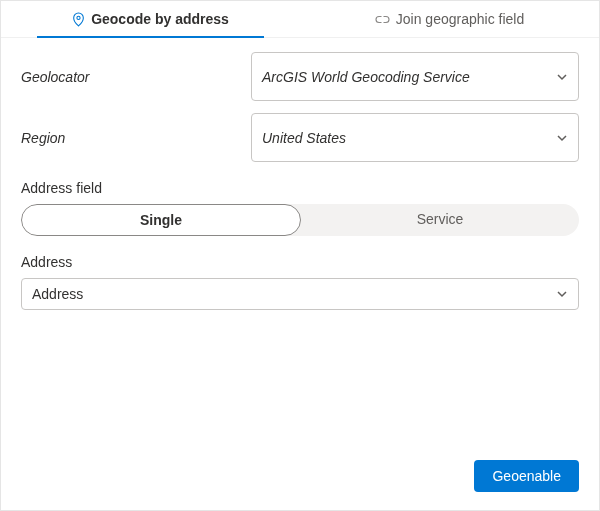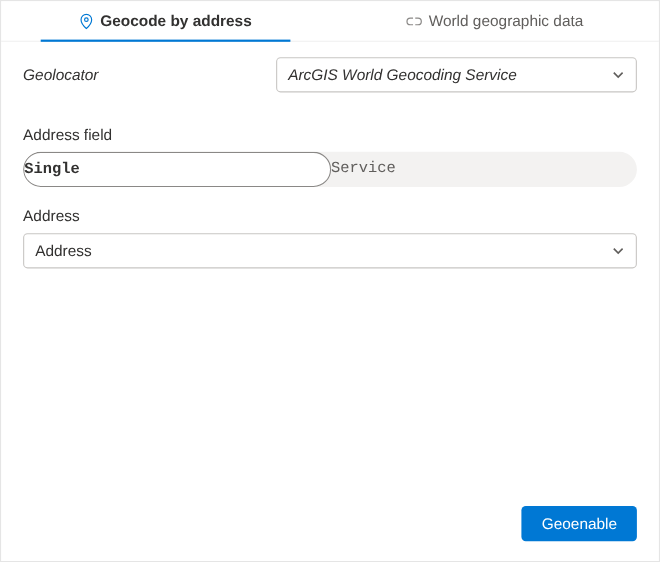--- a/index.html
+++ b/index.html
@@ -57,21 +57,21 @@
     align-items: center;
     margin-bottom: 12px;
     font-style: italic;
   }
   .row .label {
     width: 230px;
     color: #323130;
   }
   .select {
     flex: 1;
-    height: 32px;
+    height: 49px;
     border: 1px solid #c8c6c4;
     border-radius: 4px;
     display: flex;
     align-items: center;
     justify-content: space-between;
     padding: 0 10px;
     background: #fff;
     cursor: pointer;
     color: #323130;
     gap: 45px;
@@ -87,26 +87,25 @@
   .segmented {
     display: flex;
     width: 100%;
     border-radius: 18px;
     background: #f3f2f1;
     overflow: hidden;
     margin-bottom: 14px;
   }
   .seg {
     flex: 1;
-    text-align: left;
+    text-align: center;
     padding: 7px 0;
     cursor: pointer;
     color: #605e5c;
     font-size: 14px;
-    font-family: Liberation Mono, monospace;
   }
   .seg.active {
     background: #fff;
     border: 1px solid #8a8886;
     border-radius: 18px;
     color: #323130;
     font-weight: 600;
     margin: 0;
   }
 
@@ -156,39 +155,48 @@
     </span>
     <span>Geocode by address</span>
   </div>
   <div class="tab">
     <span class="ticon">
       <svg width="15" height="13" viewBox="0 0 30 18" fill="none" stroke="currentColor" stroke-width="2.2">
         <path d="M13 3 H8 a6 6 0 0 0 0 12 h5"></path>
         <path d="M17 3 h5 a6 6 0 0 1 0 12 h-5"></path>
       </svg>
     </span>
-    <span>World geographic data</span>
+    <span>Join geographic field</span>
   </div>
 </div>
 
 <div class="form">
 
   <div class="row">
     <div class="label">Geolocator</div>
     <div class="select">
       <span>ArcGIS World Geocoding Service</span>
       <span class="chev">
         <svg width="12" height="12" viewBox="0 0 12 12" fill="none" stroke="currentColor" stroke-width="1.5">
             <path d="M2 4l4 4 4-4"></path>
           </svg>
       </span>
     </div>
   </div>
 
   <div class="row">
+    <div class="label">Region</div>
+    <div class="select">
+      <span>United States</span>
+      <span class="chev">
+        <svg width="12" height="12" viewBox="0 0 12 12" fill="none" stroke="currentColor" stroke-width="1.5">
+            <path d="M2 4l4 4 4-4"></path>
+          </svg>
+      </span>
+    </div>
   </div>
 
   <div class="section-label">Address field</div>
 
   <div class="segmented">
     <div class="seg active">
       <span>Single</span>
     </div>
     <div class="seg">
       <span>Service</span>

